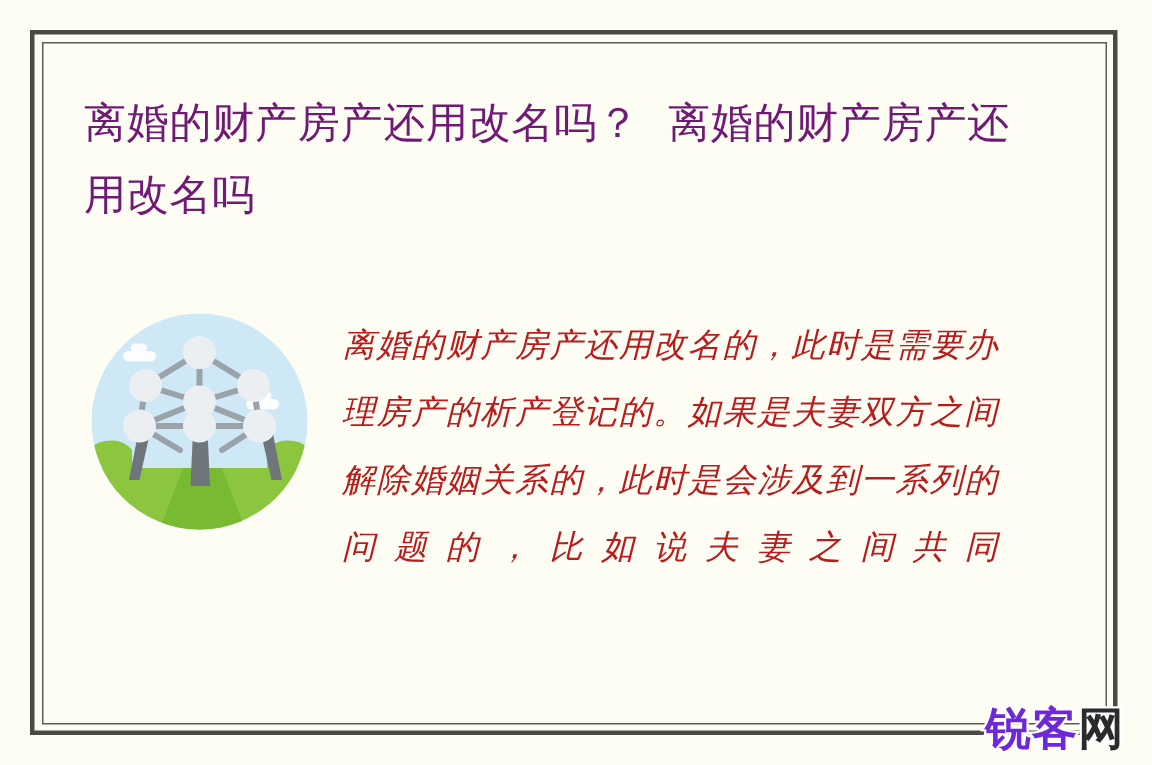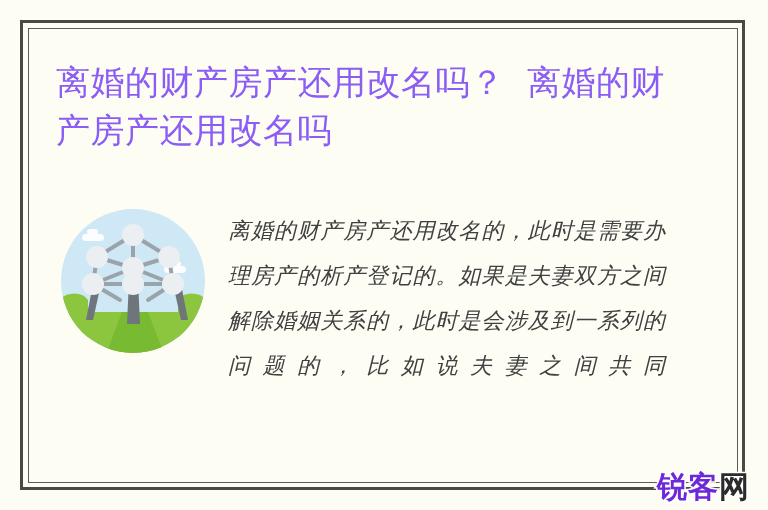--- a/index.html
+++ b/index.html
@@ -42,23 +42,23 @@
     box-sizing: border-box;
     pointer-events: none;
   }
 
   
   .title {
     position: absolute;
     left: 56px;
     top: 58px;
     width: 620px;
-    font-size: 34px;
+    font-size: 28px;
     line-height: 48px;
-    color: #8b5cf6;
+    color: #701a75;
     letter-spacing: 0.5px;
     font-weight: 400;
     font-family: "DejaVu Sans", "Liberation Sans", sans-serif;
     white-space: pre-wrap;
   }
 
   
   .content {
     position: absolute;
     left: 56px;
@@ -82,21 +82,21 @@
   }
 
   
   .body-text {
     position: absolute;
     left: 172px;
     top: 8px;
     width: 438px;
     font-size: 22px;
     line-height: 45px;
-    color: #404040;
+    color: #b91c1c;
     text-align: justify;
     text-align-last: justify;
     letter-spacing: 1px;
     font-family: "DejaVu Serif", "Liberation Serif", serif;
     font-style: italic;
   }
 
   
   .watermark {
     position: absolute;

